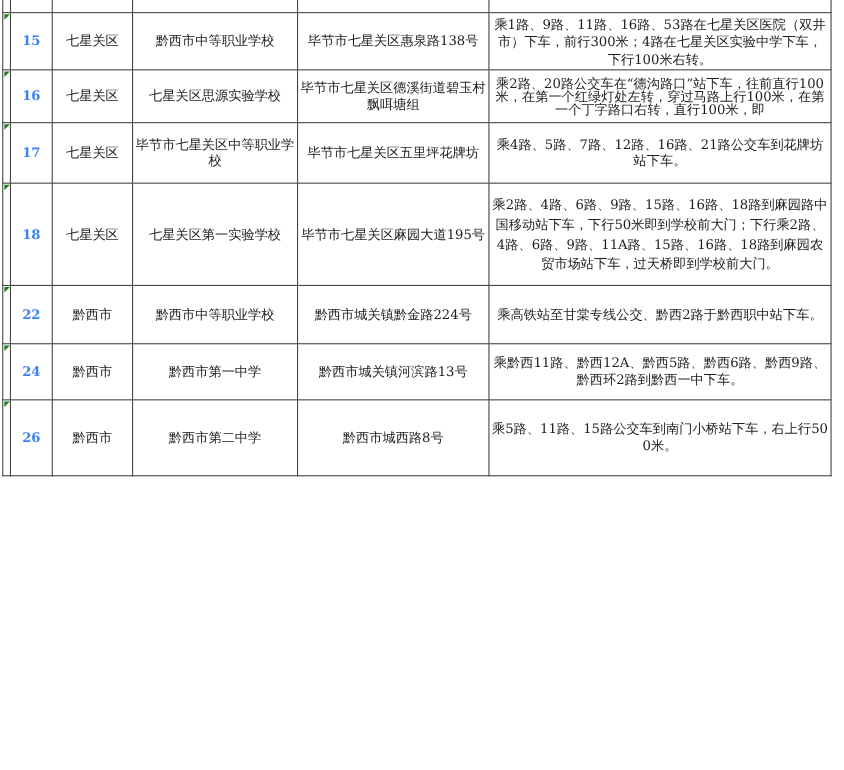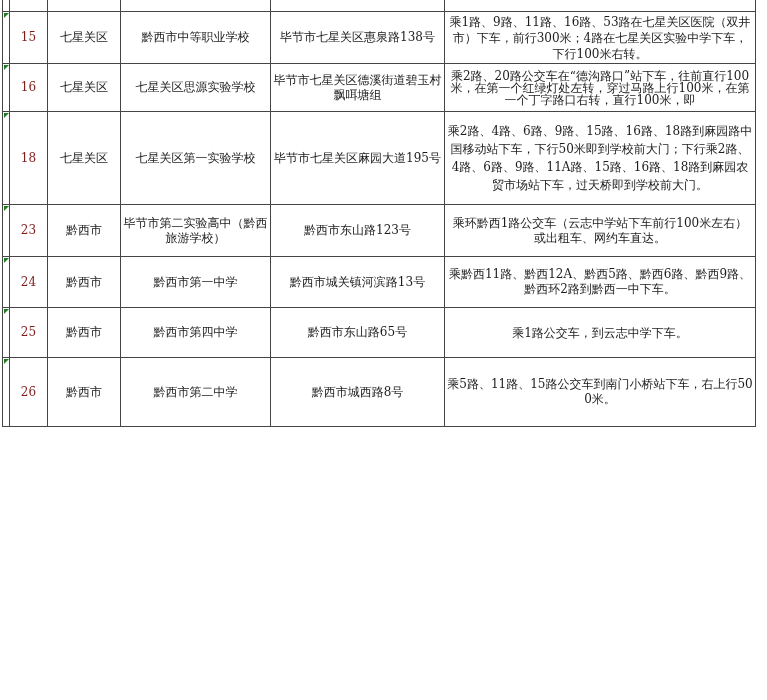--- a/index.html
+++ b/index.html
@@ -31,21 +31,21 @@
   }
   tr.partial-row td { border-top: none; height: 9px; }
   td.sliver { position: relative; padding: 0; }
   .tri {
     position: absolute;
     top: 1px; left: 1px;
     width: 0; height: 0;
     border-top: 5px solid #1e7d1e;
     border-right: 5px solid transparent;
   }
-  td.num { font-size: 12px; color: #7f1d1d; }
+  td.num { font-size: 12px; color: #3b82f6; font-weight: bold; }
   td.dir { padding: 1px 4px; }
 </style>
 </head>
 <body>
 
 <div class="page">
   <table class="grid">
     <colgroup>
       <col style="width:7px">
       <col style="width:38px">
@@ -96,98 +96,98 @@
     <td>
       <span>七星关区思源实验学校</span>
     </td>
     <td>
       <span>毕节市七星关区德溪街道碧玉村飘咡塘组</span>
     </td>
     <td class="dir" style="line-height: 12px;">
       <span>乘2路、20路公交车在“德沟路口”站下车，往前直行100米，在第一个红绿灯处左转，穿过马路上行100米，在第一个丁字路口右转，直行100米，即</span>
     </td>
   </tr>
+        <tr style="height: 55px;">
+    <td class="sliver">
+      <span class="tri" style="border-top-color: rgb(30, 125, 30);"></span>
+    </td>
+    <td class="num">
+      <span>17</span>
+    </td>
+    <td>
+      <span>七星关区</span>
+    </td>
+    <td>
+      <span>毕节市七星关区中等职业学校</span>
+    </td>
+    <td>
+      <span>毕节市七星关区五里坪花牌坊</span>
+    </td>
+    <td class="dir" style="line-height: 15px;">
+      <span>乘4路、5路、7路、12路、16路、21路公交车到花牌坊站下车。</span>
+    </td>
+  </tr>
         <tr style="height: 93px;">
     <td class="sliver">
       <span class="tri" style="border-top-color: rgb(30, 125, 30);"></span>
     </td>
     <td class="num">
       <span>18</span>
     </td>
     <td>
       <span>七星关区</span>
     </td>
     <td>
       <span>七星关区第一实验学校</span>
     </td>
     <td>
       <span>毕节市七星关区麻园大道195号</span>
     </td>
     <td class="dir" style="line-height: 18px;">
       <span>乘2路、4路、6路、9路、15路、16路、18路到麻园路中国移动站下车，下行50米即到学校前大门；下行乘2路、4路、6路、9路、11A路、15路、16路、18路到麻园农贸市场站下车，过天桥即到学校前大门。</span>
     </td>
   </tr>
-        <tr style="height: 52px;">
-    <td class="sliver">
-      <span class="tri" style="border-top-color: rgb(30, 125, 30);"></span>
-    </td>
-    <td class="num">
-      <span>23</span>
+        <tr style="height: 53px;">
+    <td class="sliver">
+      <span class="tri" style="border-top-color: rgb(30, 125, 30);"></span>
+    </td>
+    <td class="num">
+      <span>22</span>
     </td>
     <td>
       <span>黔西市</span>
     </td>
     <td>
-      <span>毕节市第二实验高中（黔西旅游学校）</span>
-    </td>
-    <td>
-      <span>黔西市东山路123号</span>
-    </td>
-    <td class="dir" style="line-height: 15px;">
-      <span>乘环黔西1路公交车（云志中学站下车前行100米左右）或出租车、网约车直达。</span>
+      <span>黔西市中等职业学校</span>
+    </td>
+    <td>
+      <span>黔西市城关镇黔金路224号</span>
+    </td>
+    <td class="dir" style="line-height: 15px;">
+      <span>乘高铁站至甘棠专线公交、黔西2路于黔西职中站下车。</span>
     </td>
   </tr>
         <tr style="height: 51px; border-radius: 16px;">
     <td class="sliver">
       <span class="tri" style="border-top-color: rgb(30, 125, 30);"></span>
     </td>
     <td class="num">
       <span>24</span>
     </td>
     <td>
       <span>黔西市</span>
     </td>
     <td>
       <span>黔西市第一中学</span>
     </td>
     <td>
       <span>黔西市城关镇河滨路13号</span>
     </td>
     <td class="dir" style="line-height: 15px;">
       <span>乘黔西11路、黔西12A、黔西5路、黔西6路、黔西9路、黔西环2路到黔西一中下车。</span>
-    </td>
-  </tr>
-        <tr style="height: 50px;">
-    <td class="sliver">
-      <span class="tri" style="border-top-color: rgb(30, 125, 30);"></span>
-    </td>
-    <td class="num">
-      <span>25</span>
-    </td>
-    <td>
-      <span>黔西市</span>
-    </td>
-    <td>
-      <span>黔西市第四中学</span>
-    </td>
-    <td>
-      <span>黔西市东山路65号</span>
-    </td>
-    <td class="dir" style="line-height: 14px;">
-      <span>乘1路公交车，到云志中学下车。</span>
     </td>
   </tr>
         <tr style="height: 69px;">
     <td class="sliver">
       <span class="tri" style="border-top-color: rgb(30, 125, 30);"></span>
     </td>
     <td class="num">
       <span>26</span>
     </td>
     <td>

